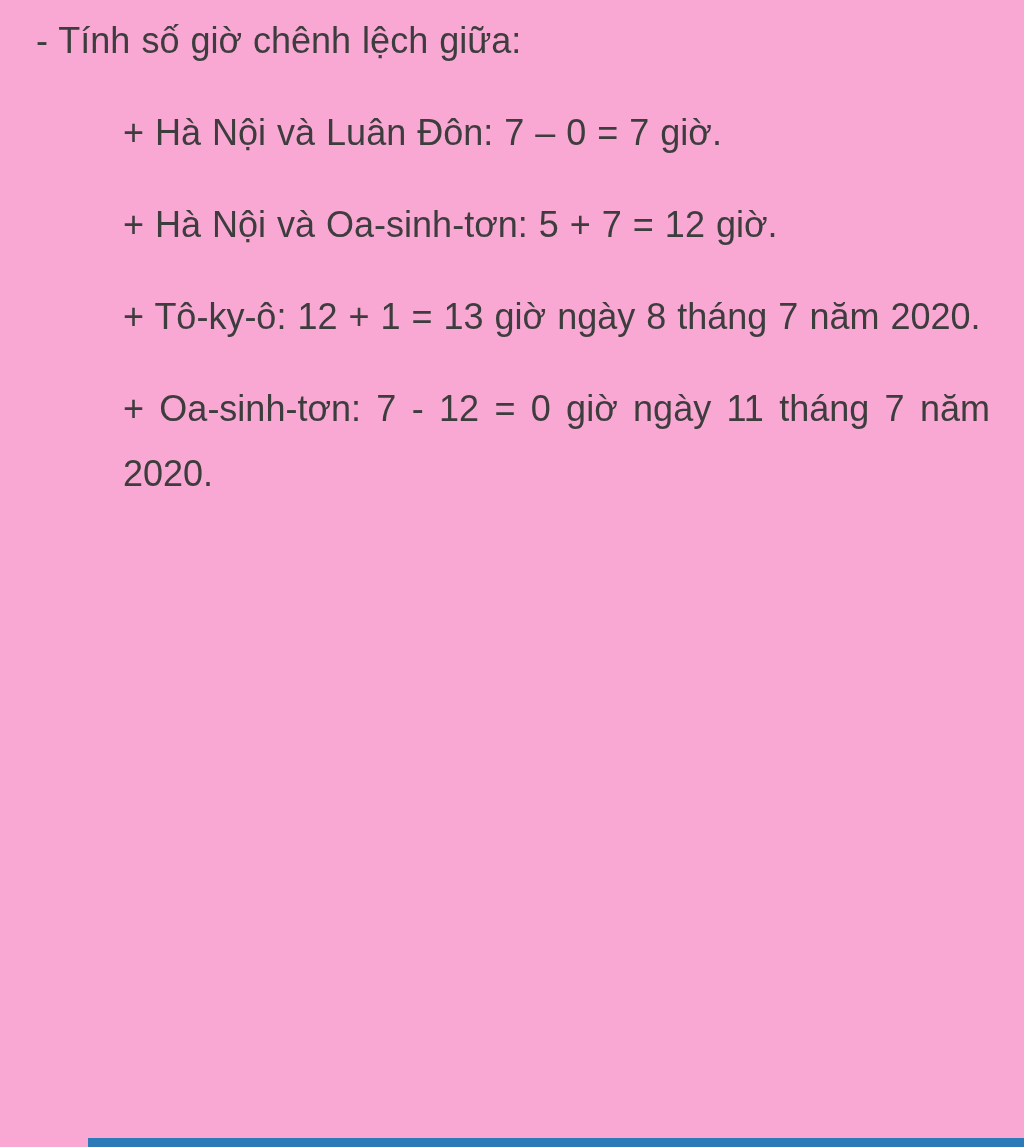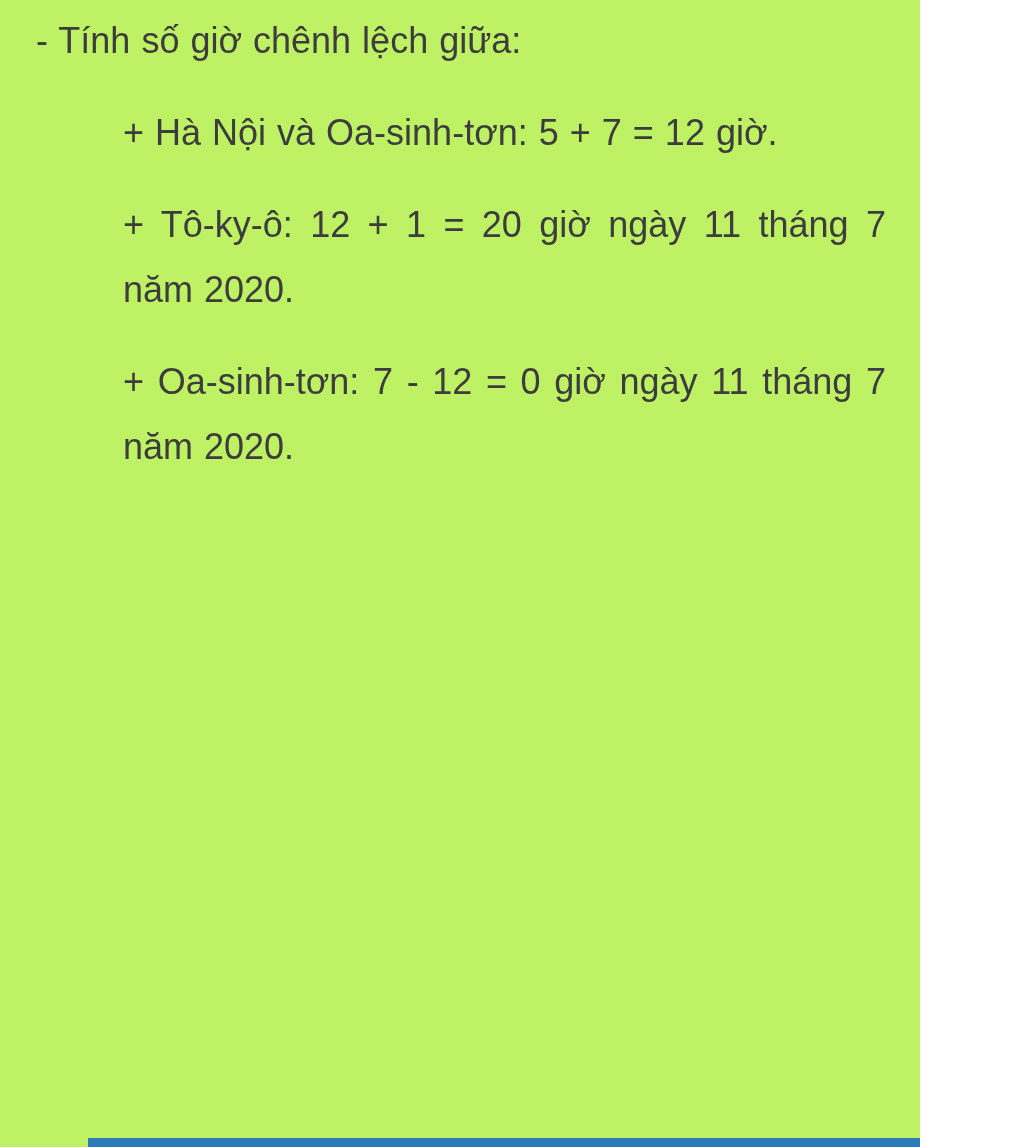--- a/index.html
+++ b/index.html
@@ -2,23 +2,23 @@
 <html><head>
 <meta charset="utf-8">
 <style>
   html, body {
     margin: 0;
     padding: 0;
     background: #ffffff;
   }
   .page {
     position: relative;
-    width: 920px;
+    width: 1024px;
     height: 1147px;
-    background: #bef264;
+    background: #f9a8d4;
     overflow: hidden;
     font-family: "Liberation Sans", sans-serif;
     color: #3d3d3d;
   }
   .doc {
     padding-top: 8px;
   }
   .doc p {
     font-size: 36px;
     line-height: 65px;
@@ -40,19 +40,20 @@
     bottom: 0;
     height: 9px;
   }
 </style>
 </head>
 <body>
 
 <div class="page">
   <div class="doc">
     <p class="lvl1">- Tính số giờ chênh lệch giữa:</p>
+    <p class="lvl2">+ Hà Nội và Luân Đôn: 7 – 0 = 7 giờ.</p>
     <p class="lvl2">+ Hà Nội và Oa-sinh-tơn: 5 + 7 = 12 giờ.</p>
-    <p class="lvl2 justify">+ Tô-ky-ô: 12 + 1 = 20 giờ ngày 11 tháng 7 năm 2020.</p>
+    <p class="lvl2 justify">+ Tô-ky-ô: 12 + 1 = 13 giờ ngày 8 tháng 7 năm 2020.</p>
     <p class="lvl2 justify">+ Oa-sinh-tơn: 7 - 12 = 0 giờ ngày 11 tháng 7 năm 2020.</p>
   </div>
 
   <div class="partial-bar" style="background: rgb(45, 122, 184);"></div>
 </div>
 
 </body></html>

